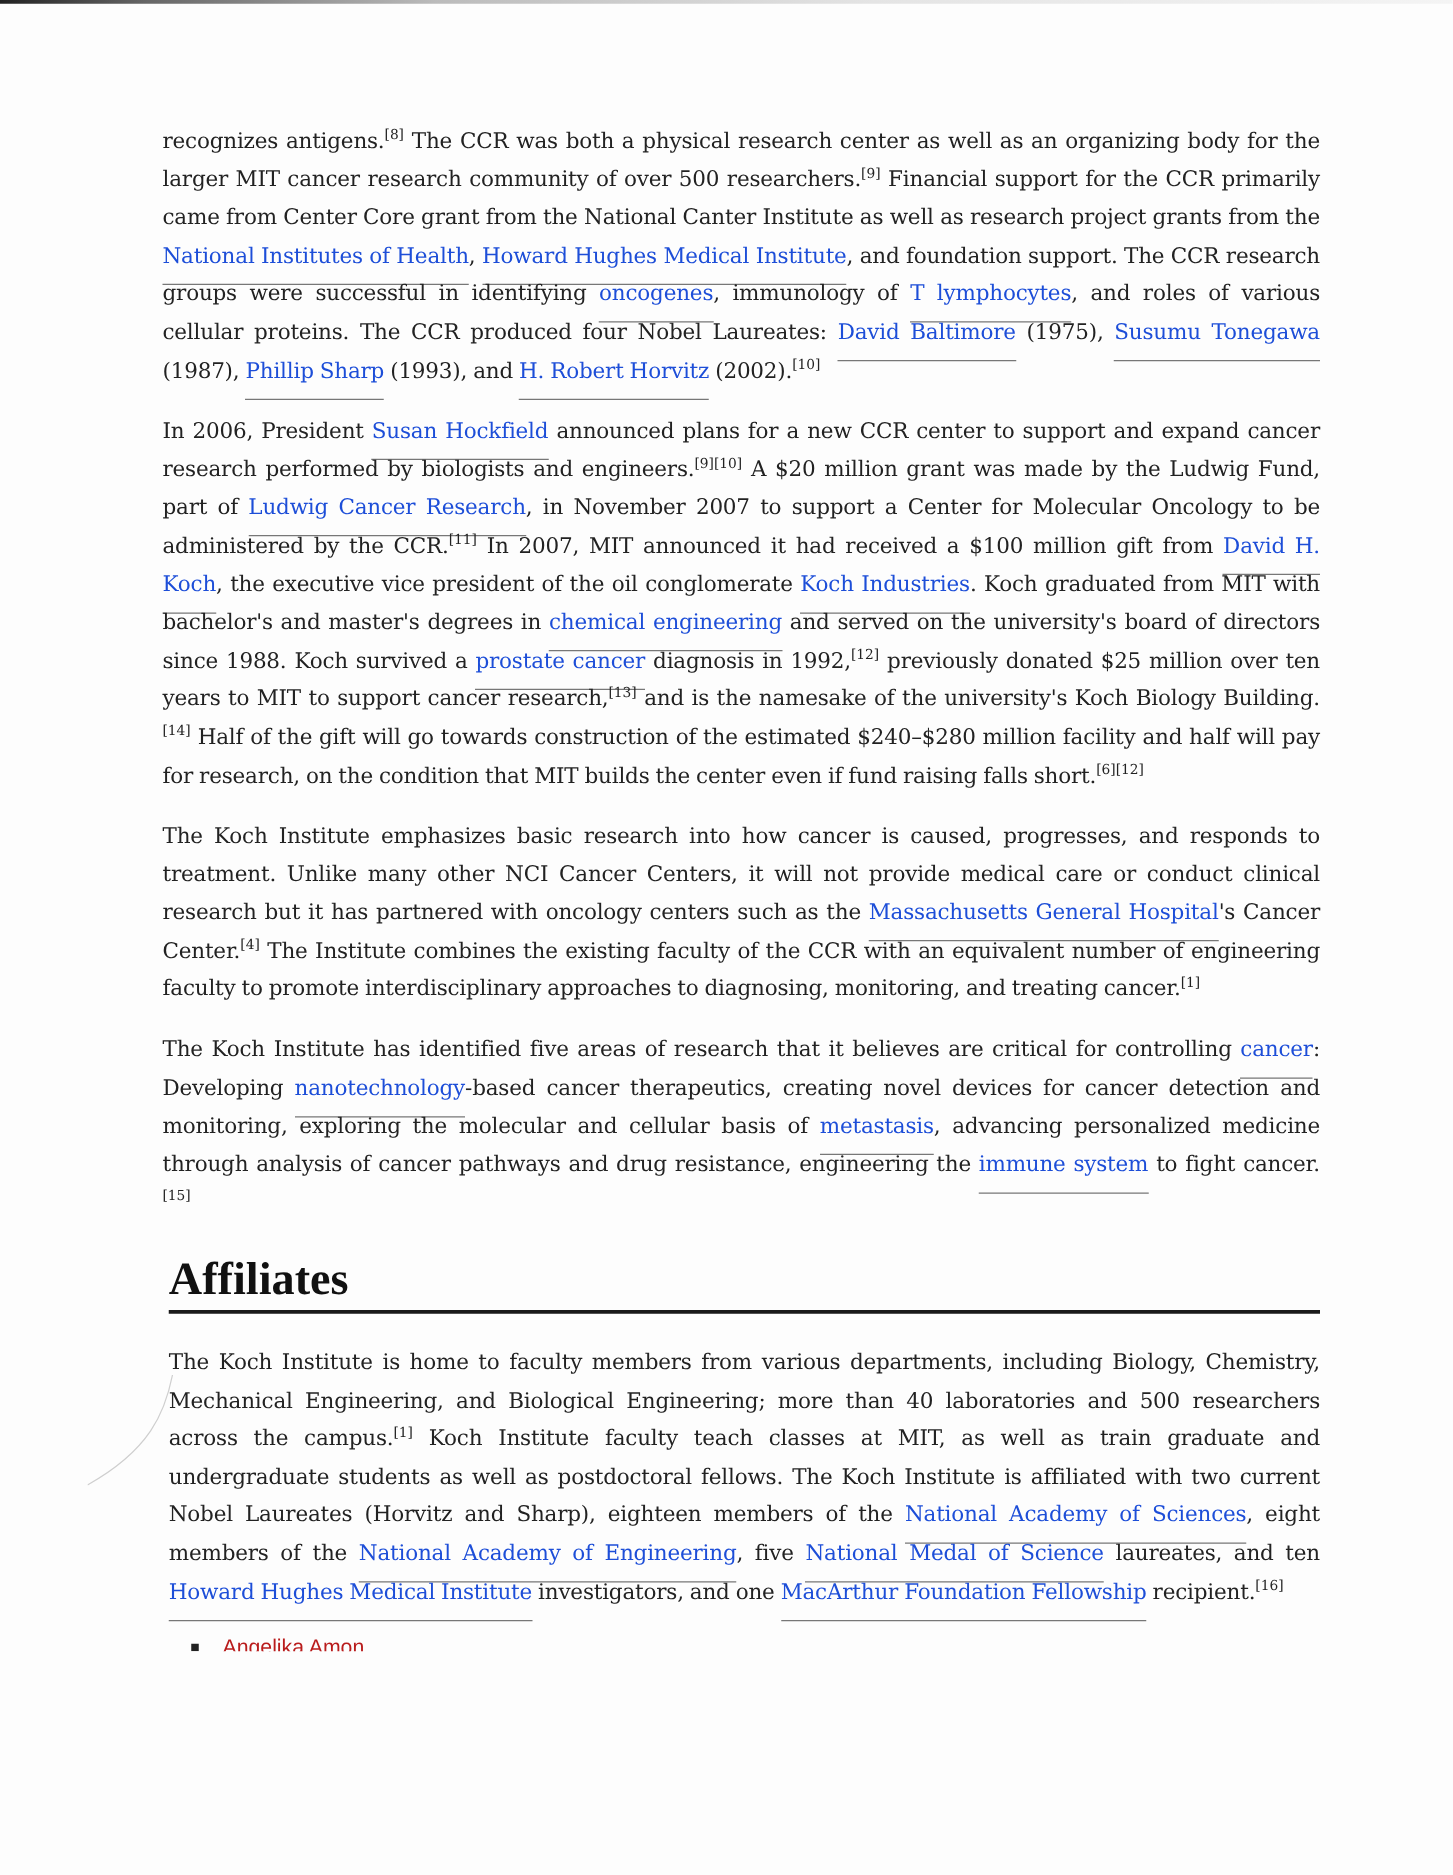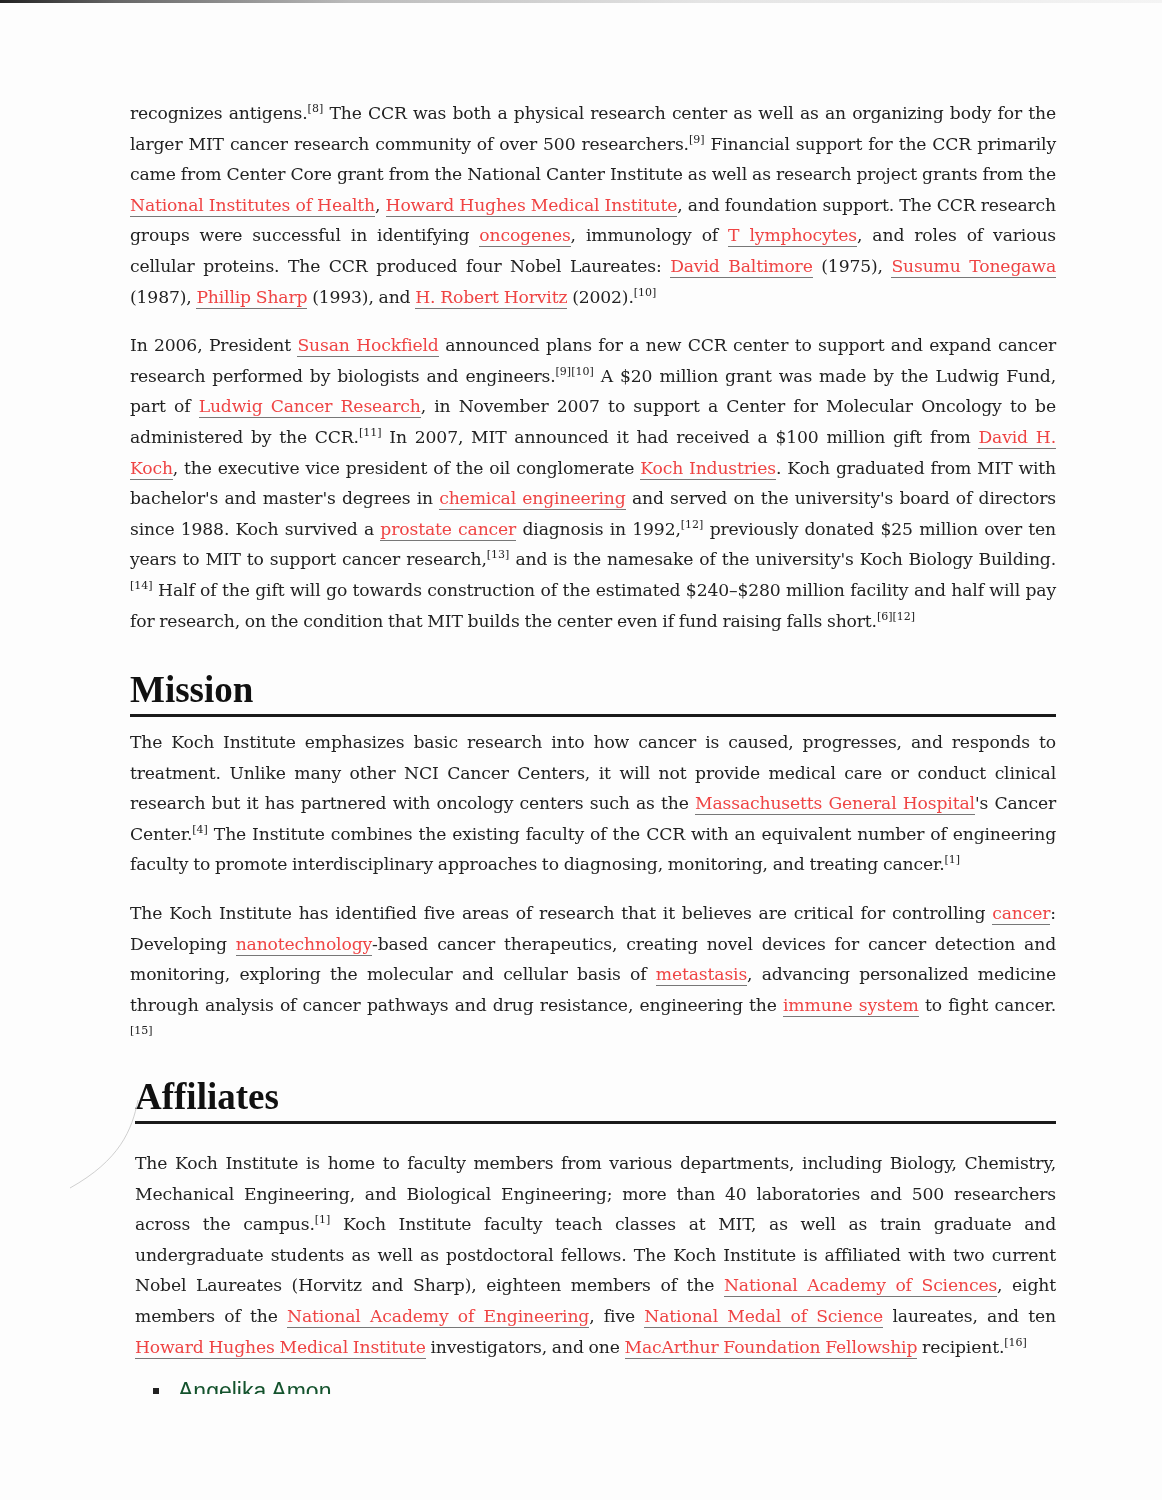--- a/index.html
+++ b/index.html
@@ -7,49 +7,46 @@
     width: 1162px; height: 1500px; background: #fdfdfd; position: relative; overflow: hidden;
     font-family: "DejaVu Serif", "Liberation Serif", serif; color: #222;
   }
   .topline { position: absolute; left: 0; top: 0; width: 1162px; height: 3px;
     background: linear-gradient(to right, #222 0%, #666 10%, #bbb 30%, #e4e4e4 60%, #f4f4f4 100%); }
   .page { position: absolute; left: 130px; top: 98px; width: 926px; }
   p.para {
     margin: 0 0 18px 0; font-size: 17.2px; line-height: 30.6px; text-align: justify;
     letter-spacing: -0.15px; word-spacing: -0.5px;
   }
-  a.link { color: #ef4444; text-decoration: none; border-bottom: 1px solid #777; padding-bottom: 1px; }
+  a.link { color: #1d4ed8; text-decoration: none; border-bottom: 1px solid #777; padding-bottom: 12px; }
   sup.ref { font-size: 11px; line-height: 0; vertical-align: super; letter-spacing: 0; }
   h2.section {
     font-family: "Liberation Serif", "DejaVu Serif", serif; font-weight: bold;
     font-size: 37px; margin: 0; padding: 0 0 2px 0; line-height: 44px; color: #111;
     border-bottom: 3px solid #1a1a1a;
   }
   .sec-wrap { margin-top: 32px; margin-bottom: 10px; }
   .sec-aff { margin-left: 5px; width: 921px; margin-top: 24px; }
   ul.faculty { list-style: none; margin: 6px 0 0 0; padding: 0; }
-  ul.faculty li { font-family: "Liberation Sans", "DejaVu Sans", sans-serif; font-size: 23px;
-    height: 14px; overflow: hidden; position: relative; padding-left: 43px; line-height: 22px; color: #14532d; }
+  ul.faculty li { font-family: "Liberation Sans", "DejaVu Sans", sans-serif; font-size: 17px;
+    height: 14px; overflow: hidden; position: relative; padding-left: 43px; line-height: 22px; color: #b91c1c; }
   .bullet { position: absolute; left: 18px; top: 8px; width: 6px; height: 6px; background: #222; }
   .scanmark { position: absolute; left: 70px; top: 1100px; width: 110px; height: 90px; pointer-events: none; }
 </style>
 </head>
 <body>
 
 <div class="topline"></div>
 
 <div class="page">
 
   <p class="para"><span>recognizes antigens.</span><sup class="ref">[8]</sup><span> The CCR was both a physical research center as well as an organizing body for the larger MIT cancer research community of over 500 researchers.</span><sup class="ref">[9]</sup><span> Financial support for the CCR primarily came from Center Core grant from the National Canter Institute as well as research project grants from the </span><a class="link">National Institutes of Health</a><span>, </span><a class="link">Howard Hughes Medical Institute</a><span>, and foundation support. The CCR research groups were successful in identifying </span><a class="link">oncogenes</a><span>, immunology of </span><a class="link">T lymphocytes</a><span>, and roles of various cellular proteins. The CCR produced four Nobel Laureates: </span><a class="link">David Baltimore</a><span> (1975), </span><a class="link">Susumu Tonegawa</a><span> (1987), </span><a class="link">Phillip Sharp</a><span> (1993), and </span><a class="link">H. Robert Horvitz</a><span> (2002).</span><sup class="ref">[10]</sup></p>
 
   <p class="para"><span>In 2006, President </span><a class="link">Susan Hockfield</a><span> announced plans for a new CCR center to support and expand cancer research performed by biologists and engineers.</span><sup class="ref">[9][10]</sup><span> A $20 million grant was made by the Ludwig Fund, part of </span><a class="link">Ludwig Cancer Research</a><span>, in November 2007 to support a Center for Molecular Oncology to be administered by the CCR.</span><sup class="ref">[11]</sup><span> In 2007, MIT announced it had received a $100 million gift from </span><a class="link">David H. Koch</a><span>, the executive vice president of the oil conglomerate </span><a class="link">Koch Industries</a><span>. Koch graduated from MIT with bachelor's and master's degrees in </span><a class="link">chemical engineering</a><span> and served on the university's board of directors since 1988. Koch survived a </span><a class="link">prostate cancer</a><span> diagnosis in 1992,</span><sup class="ref">[12]</sup><span> previously donated $25 million over ten years to MIT to support cancer research,</span><sup class="ref">[13]</sup><span> and is the namesake of the university's Koch Biology Building.</span><sup class="ref">[14]</sup><span> Half of the gift will go towards construction of the estimated $240–$280 million facility and half will pay for research, on the condition that MIT builds the center even if fund raising falls short.</span><sup class="ref">[6][12]</sup></p>
 
-  <div class="sec-wrap">
-    <h2 class="section">Mission</h2>
-  </div>
   <p class="para"><span>The Koch Institute emphasizes basic research into how cancer is caused, progresses, and responds to treatment. Unlike many other NCI Cancer Centers, it will not provide medical care or conduct clinical research but it has partnered with oncology centers such as the </span><a class="link">Massachusetts General Hospital</a><span>'s Cancer Center.</span><sup class="ref">[4]</sup><span> The Institute combines the existing faculty of the CCR with an equivalent number of engineering faculty to promote interdisciplinary approaches to diagnosing, monitoring, and treating cancer.</span><sup class="ref">[1]</sup></p>
   <p class="para"><span>The Koch Institute has identified five areas of research that it believes are critical for controlling </span><a class="link">cancer</a><span>: Developing </span><a class="link">nanotechnology</a><span>-based cancer therapeutics, creating novel devices for cancer detection and monitoring, exploring the molecular and cellular basis of </span><a class="link">metastasis</a><span>, advancing personalized medicine through analysis of cancer pathways and drug resistance, engineering the </span><a class="link">immune system</a><span> to fight cancer.</span><sup class="ref">[15]</sup></p>
 
   <div class="sec-wrap sec-aff">
     <h2 class="section">Affiliates</h2>
   </div>
   <div class="sec-aff">
     <p class="para"><span>The Koch Institute is home to faculty members from various departments, including Biology, Chemistry, Mechanical Engineering, and Biological Engineering; more than 40 laboratories and 500 researchers across the campus.</span><sup class="ref">[1]</sup><span> Koch Institute faculty teach classes at MIT, as well as train graduate and undergraduate students as well as postdoctoral fellows. The Koch Institute is affiliated with two current Nobel Laureates (Horvitz and Sharp), eighteen members of the </span><a class="link">National Academy of Sciences</a><span>, eight members of the </span><a class="link">National Academy of Engineering</a><span>, five </span><a class="link">National Medal of Science</a><span> laureates, and ten </span><a class="link">Howard Hughes Medical Institute</a><span> investigators, and one </span><a class="link">MacArthur Foundation Fellowship</a><span> recipient.</span><sup class="ref">[16]</sup></p>
     <ul class="faculty">
       <li><span class="bullet"></span><span>Angelika Amon</span></li>

